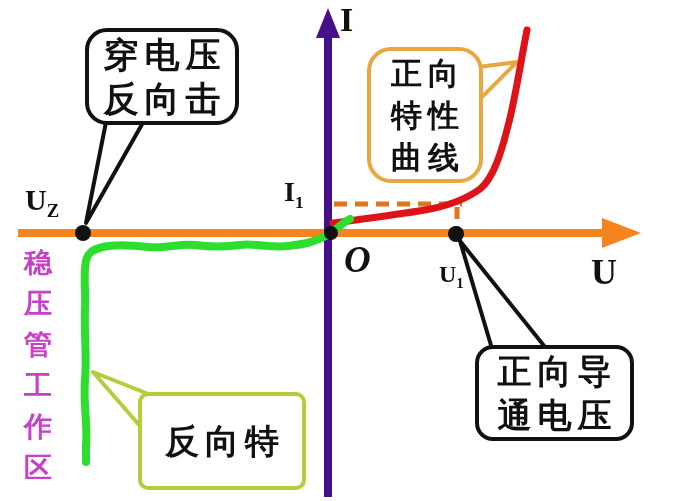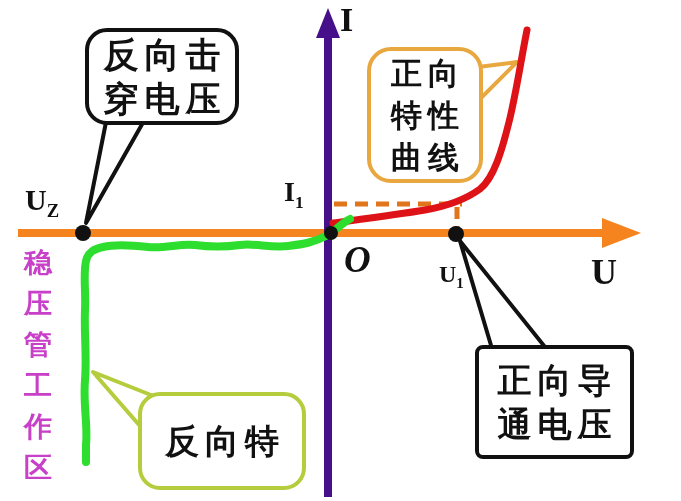--- a/index.html
+++ b/index.html
@@ -27,21 +27,21 @@
     text-align:center;
     color:#111;
     font-weight:bold;
     letter-spacing:6px;
     box-sizing:border-box;
     z-index:3;
   }
   .callout .line{white-space:nowrap;text-indent:6px;}
   #callout-reverse-breakdown{left:85px;top:28px;width:154px;height:97px;font-size:35px;line-height:44px;}
   #callout-forward-curve{left:367px;top:47px;width:116px;height:136px;font-size:31px;line-height:42px;border-radius:24px;}
-  #callout-forward-conduction{left:475px;top:345px;width:159px;height:114px;font-size:34px;line-height:44px;border-radius:8px;}
+  #callout-forward-conduction{left:475px;top:345px;width:159px;height:96px;font-size:34px;line-height:44px;border-radius:18px;}
   #callout-reverse-curve{left:138px;top:392px;width:168px;height:98px;font-size:34px;line-height:44px;}
   #side-label{
     position:absolute;left:21px;top:249px;width:34px;
     display:flex;flex-direction:column;align-items:center;
     gap:13px;
     font-size:28px;font-weight:bold;line-height:1;
     z-index:2;
   }
   #label-i{left:340px;top:3px;font-size:34px;}
   #label-i1{left:284px;top:178px;font-size:28px;}
@@ -86,36 +86,36 @@
 
   <div class="axis-label" id="label-o">O</div>
 
   <div class="axis-label" id="label-u">U</div>
 
   <div class="axis-label" id="label-u1"><span>U</span><sub>1</sub></div>
 
   <div class="axis-label" id="label-uz"><span>U</span><sub>Z</sub></div>
 
   <div class="callout" id="callout-reverse-breakdown" style="border-color: rgb(17, 17, 17);">
+    <div class="line">穿电压</div>
     <div class="line">反向击</div>
-    <div class="line">穿电压</div>
   </div>
 
   <div class="callout" id="callout-forward-curve" style="border-color: rgb(233, 167, 63);">
     <div class="line">正向</div>
     <div class="line">特性</div>
     <div class="line">曲线</div>
   </div>
 
   <div class="callout" id="callout-forward-conduction" style="border-color: rgb(17, 17, 17);">
     <div class="line">正向导</div>
     <div class="line">通电压</div>
   </div>
 
-  <div class="callout" id="callout-reverse-curve" style="border-color: rgb(181, 204, 61);">
+  <div class="callout" id="callout-reverse-curve" style="border-color: rgb(181, 204, 61); border-radius: 10px;">
     <div class="line">反向特</div>
   </div>
 
   <div id="side-label" style="color: rgb(200, 64, 200);">
     <span>稳</span>
     <span>压</span>
     <span>管</span>
     <span>工</span>
     <span>作</span>
     <span>区</span>

